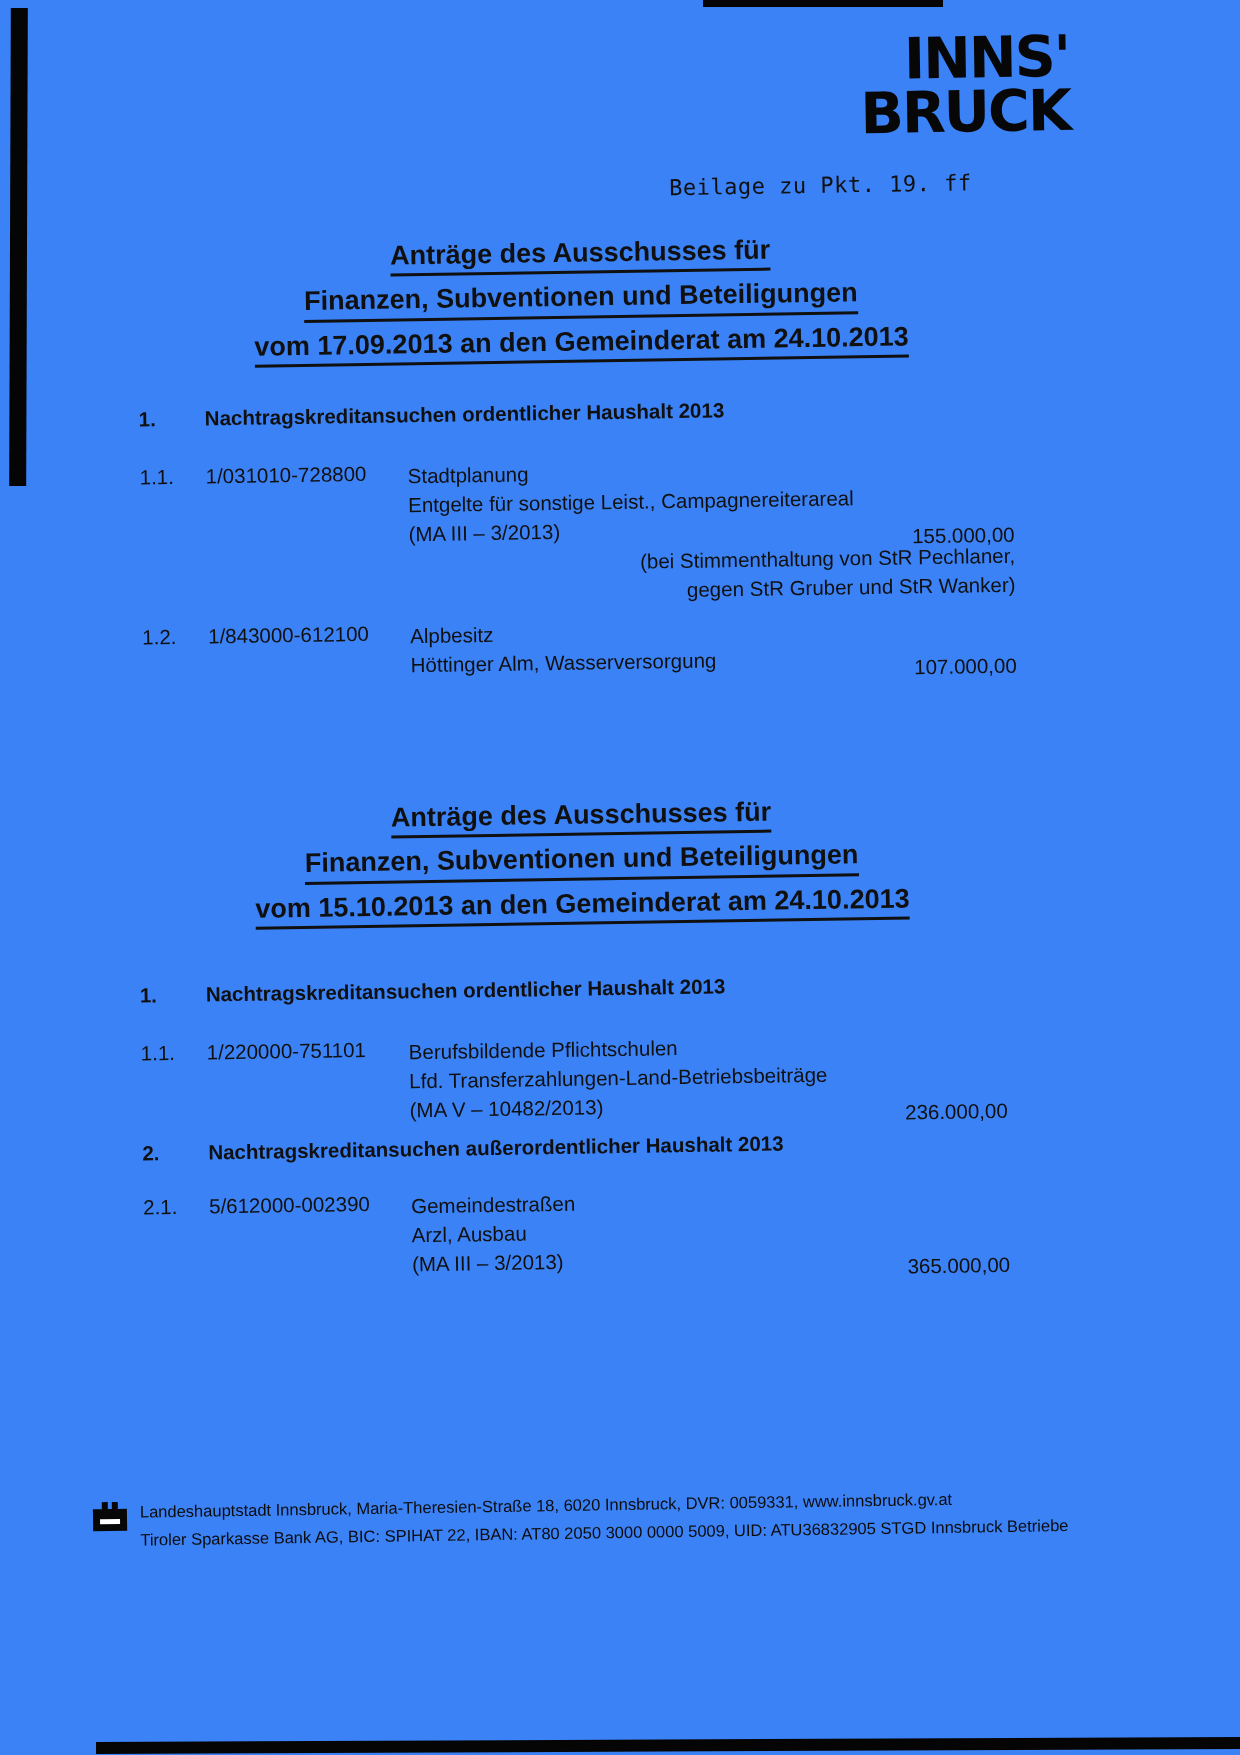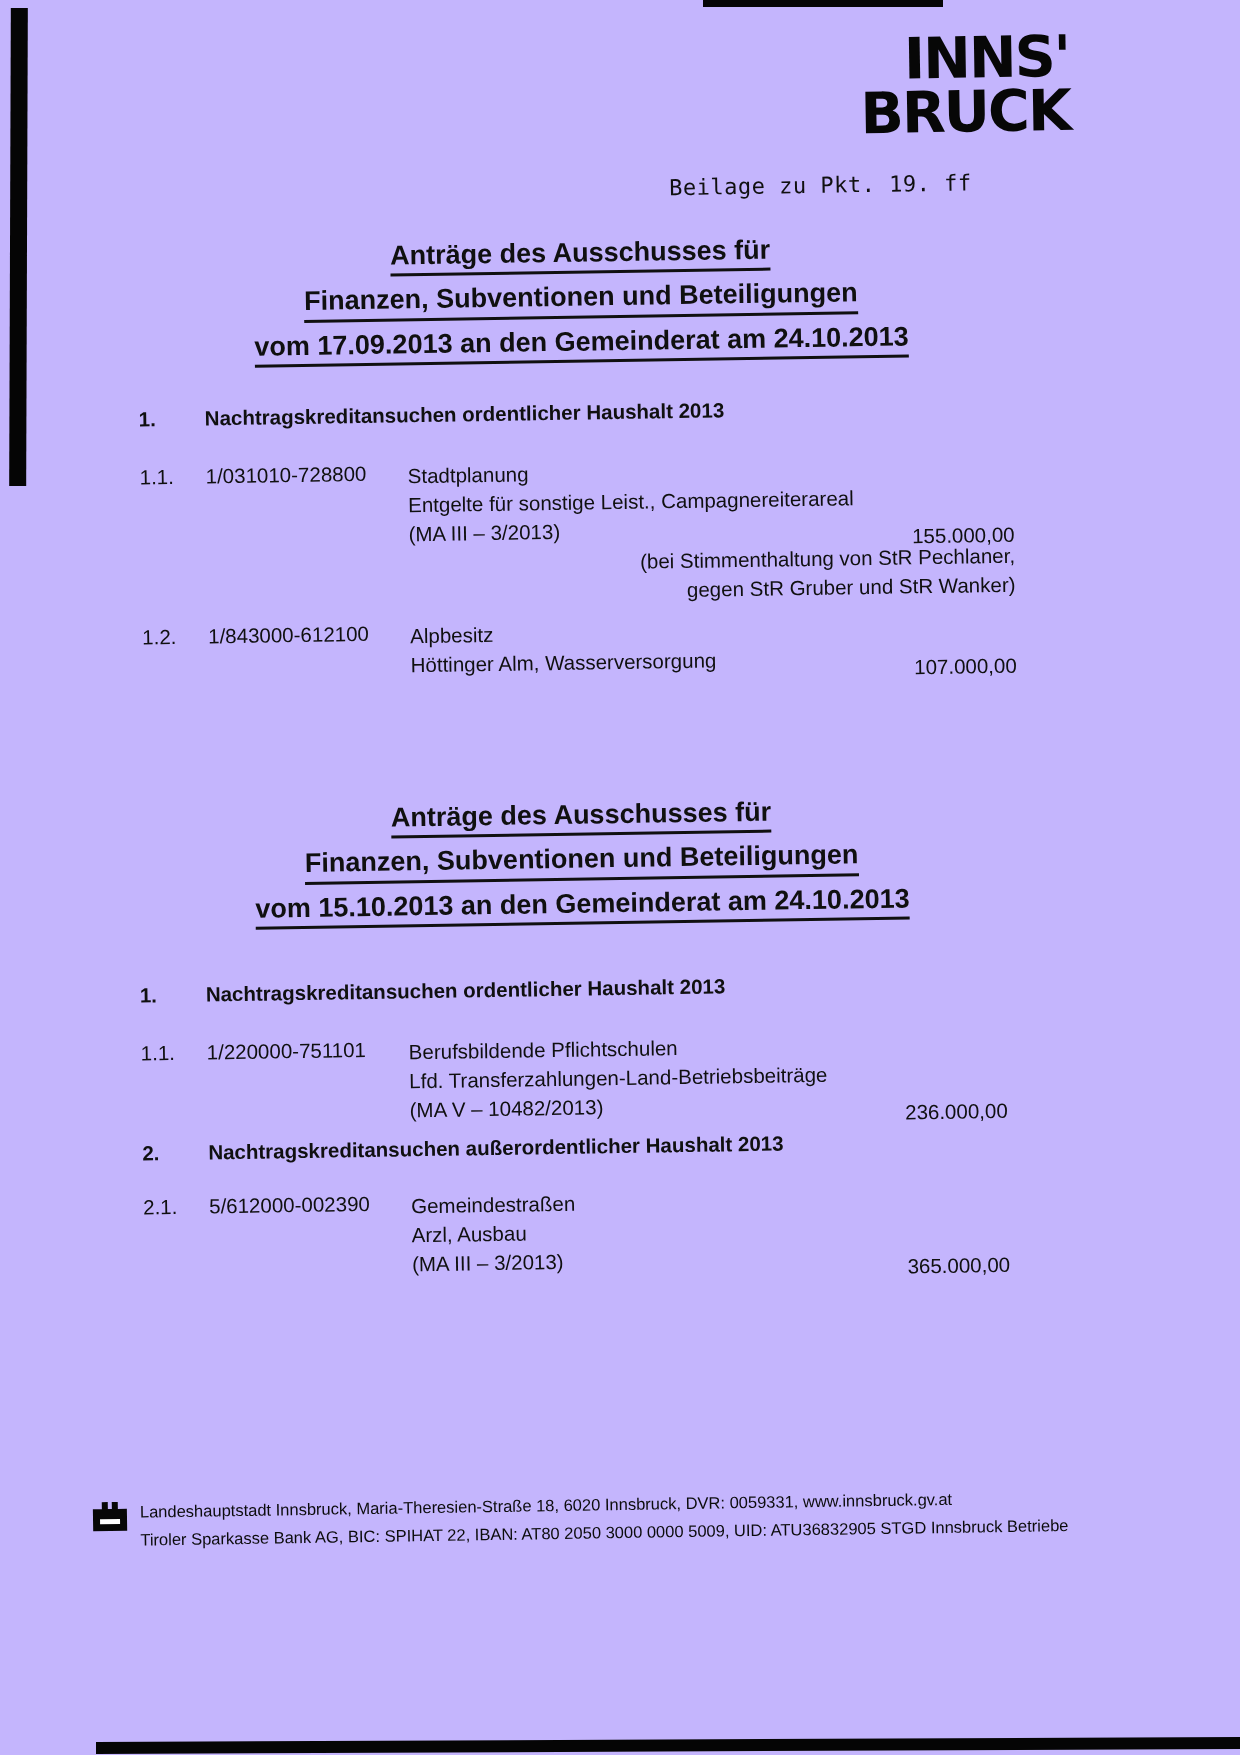--- a/index.html
+++ b/index.html
@@ -1,20 +1,20 @@
 <!DOCTYPE html>
 <html><head>
 <meta charset="utf-8">
 <style>
   * { margin:0; padding:0; box-sizing:border-box; }
   html,body { background:#ffffff; }
   .page {
     position:relative;
     width:1240px; height:1755px;
-    background:#c4b5fd;
+    background:#3b82f6;
     overflow:hidden;
     font-family:"Liberation Sans", sans-serif;
     color:#101010;
   }
   
   .scan-strip-left {
     position:absolute; left:10px; top:8px; width:17px; height:478px;
     background:#050505; transform:rotate(0.2deg);
   }
   .scan-bar-top {

